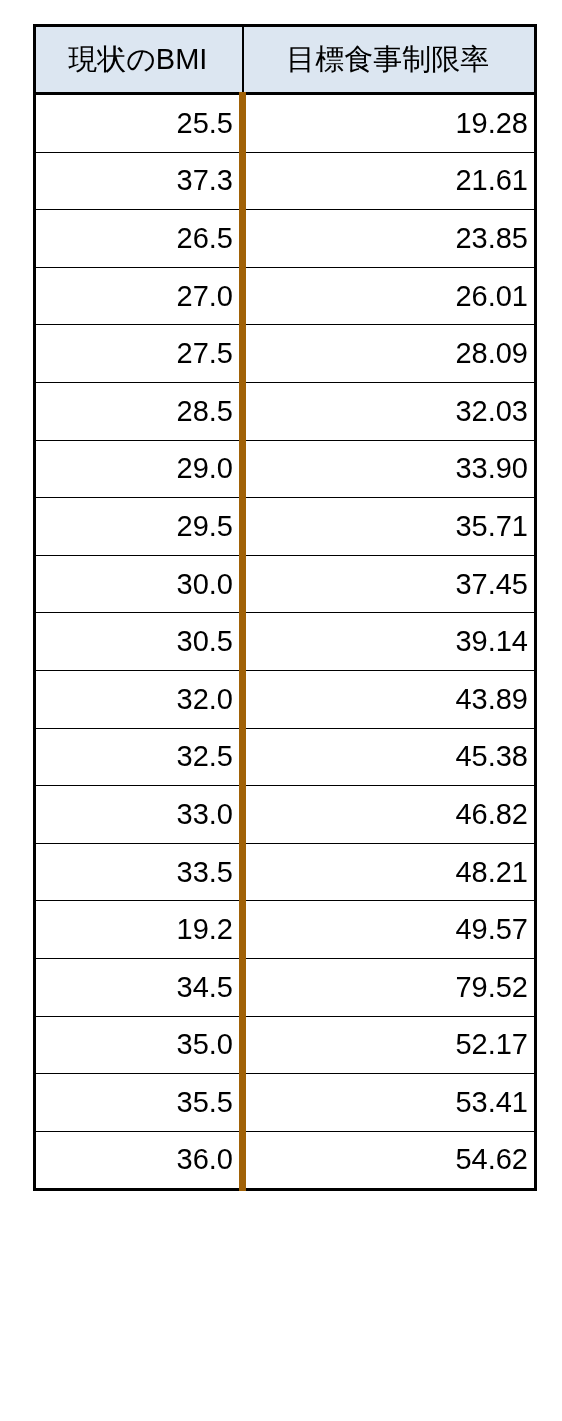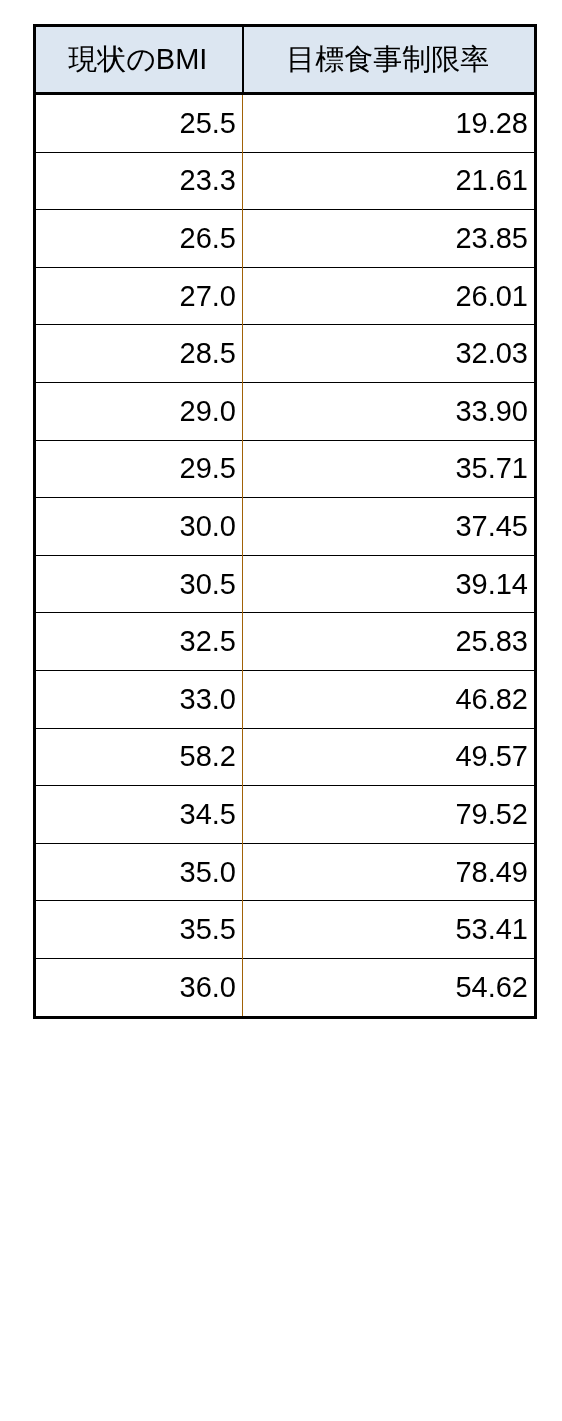--- a/index.html
+++ b/index.html
@@ -64,21 +64,21 @@
     height: 56.6px;
     font-size: 29px;
     line-height: 1;
     background: #ffffff;
     border-top: 1px solid #000000;
   }
   table.bmi-table tbody tr:first-child td {
     border-top: none;
   }
   table.bmi-table tbody td.cell-bmi {
-    border-right: 1px solid #a16207;
+    border-right: 7px solid #a16207;
   }
 </style>
 </head>
 <body>
 
 <div id="bmi-table-wrap">
   <table class="bmi-table">
     <colgroup>
       <col class="col-bmi">
       <col class="col-target">
@@ -88,30 +88,34 @@
         <th class="hdr-bmi">現状のBMI</th>
         <th class="hdr-target">目標食事制限率</th>
       </tr>
     </thead>
     <tbody id="table-body">
         <tr>
           <td class="cell-bmi">25.5</td>
           <td class="cell-target">19.28</td>
         </tr>
         <tr>
-          <td class="cell-bmi">23.3</td>
+          <td class="cell-bmi">37.3</td>
           <td class="cell-target">21.61</td>
         </tr>
         <tr>
           <td class="cell-bmi">26.5</td>
           <td class="cell-target">23.85</td>
         </tr>
         <tr>
           <td class="cell-bmi">27.0</td>
           <td class="cell-target">26.01</td>
+        </tr>
+        <tr>
+          <td class="cell-bmi">27.5</td>
+          <td class="cell-target">28.09</td>
         </tr>
         <tr>
           <td class="cell-bmi">28.5</td>
           <td class="cell-target">32.03</td>
         </tr>
         <tr>
           <td class="cell-bmi">29.0</td>
           <td class="cell-target">33.90</td>
         </tr>
         <tr>
@@ -120,38 +124,46 @@
         </tr>
         <tr>
           <td class="cell-bmi">30.0</td>
           <td class="cell-target">37.45</td>
         </tr>
         <tr>
           <td class="cell-bmi">30.5</td>
           <td class="cell-target">39.14</td>
         </tr>
         <tr>
+          <td class="cell-bmi">32.0</td>
+          <td class="cell-target">43.89</td>
+        </tr>
+        <tr>
           <td class="cell-bmi">32.5</td>
-          <td class="cell-target">25.83</td>
+          <td class="cell-target">45.38</td>
         </tr>
         <tr>
           <td class="cell-bmi">33.0</td>
           <td class="cell-target">46.82</td>
         </tr>
         <tr>
-          <td class="cell-bmi">58.2</td>
+          <td class="cell-bmi">33.5</td>
+          <td class="cell-target">48.21</td>
+        </tr>
+        <tr>
+          <td class="cell-bmi">19.2</td>
           <td class="cell-target">49.57</td>
         </tr>
         <tr>
           <td class="cell-bmi">34.5</td>
           <td class="cell-target">79.52</td>
         </tr>
         <tr>
           <td class="cell-bmi">35.0</td>
-          <td class="cell-target">78.49</td>
+          <td class="cell-target">52.17</td>
         </tr>
         <tr>
           <td class="cell-bmi">35.5</td>
           <td class="cell-target">53.41</td>
         </tr>
         <tr>
           <td class="cell-bmi">36.0</td>
           <td class="cell-target">54.62</td>
         </tr>
       </tbody>

